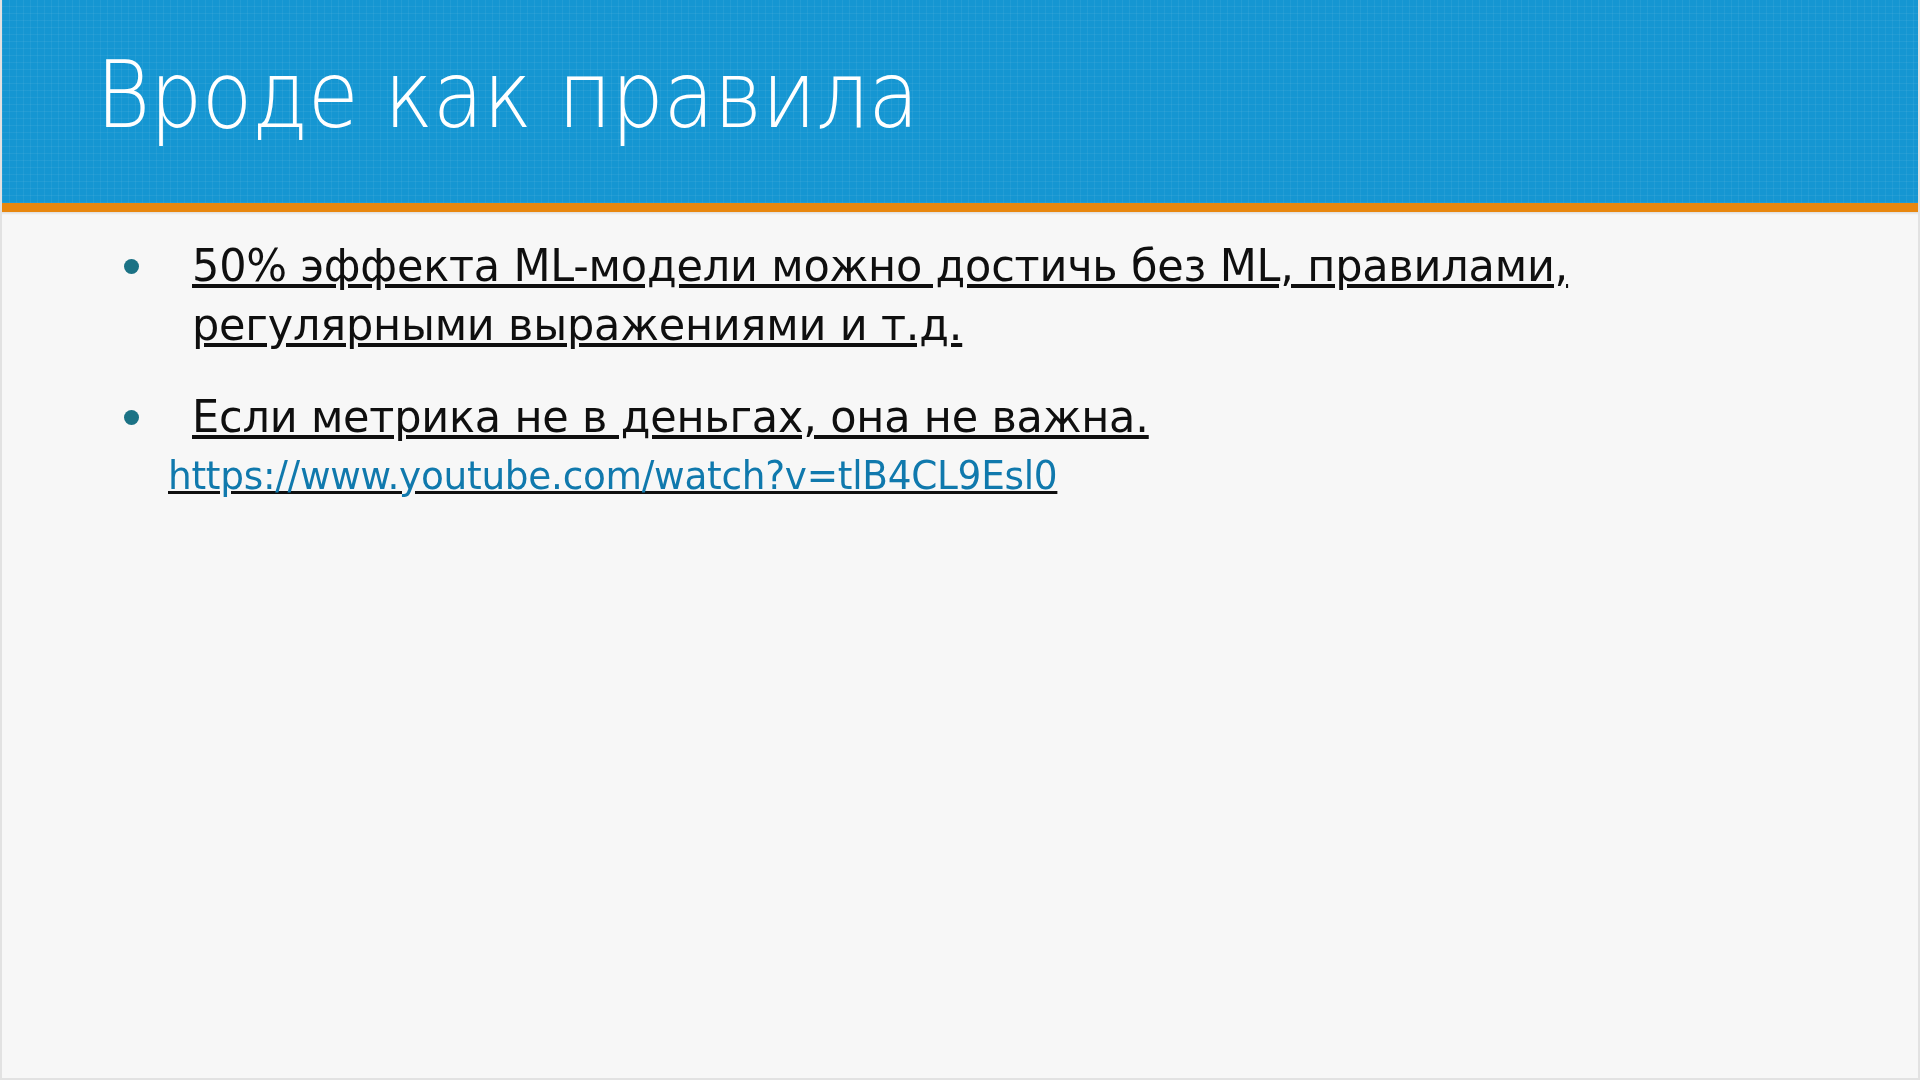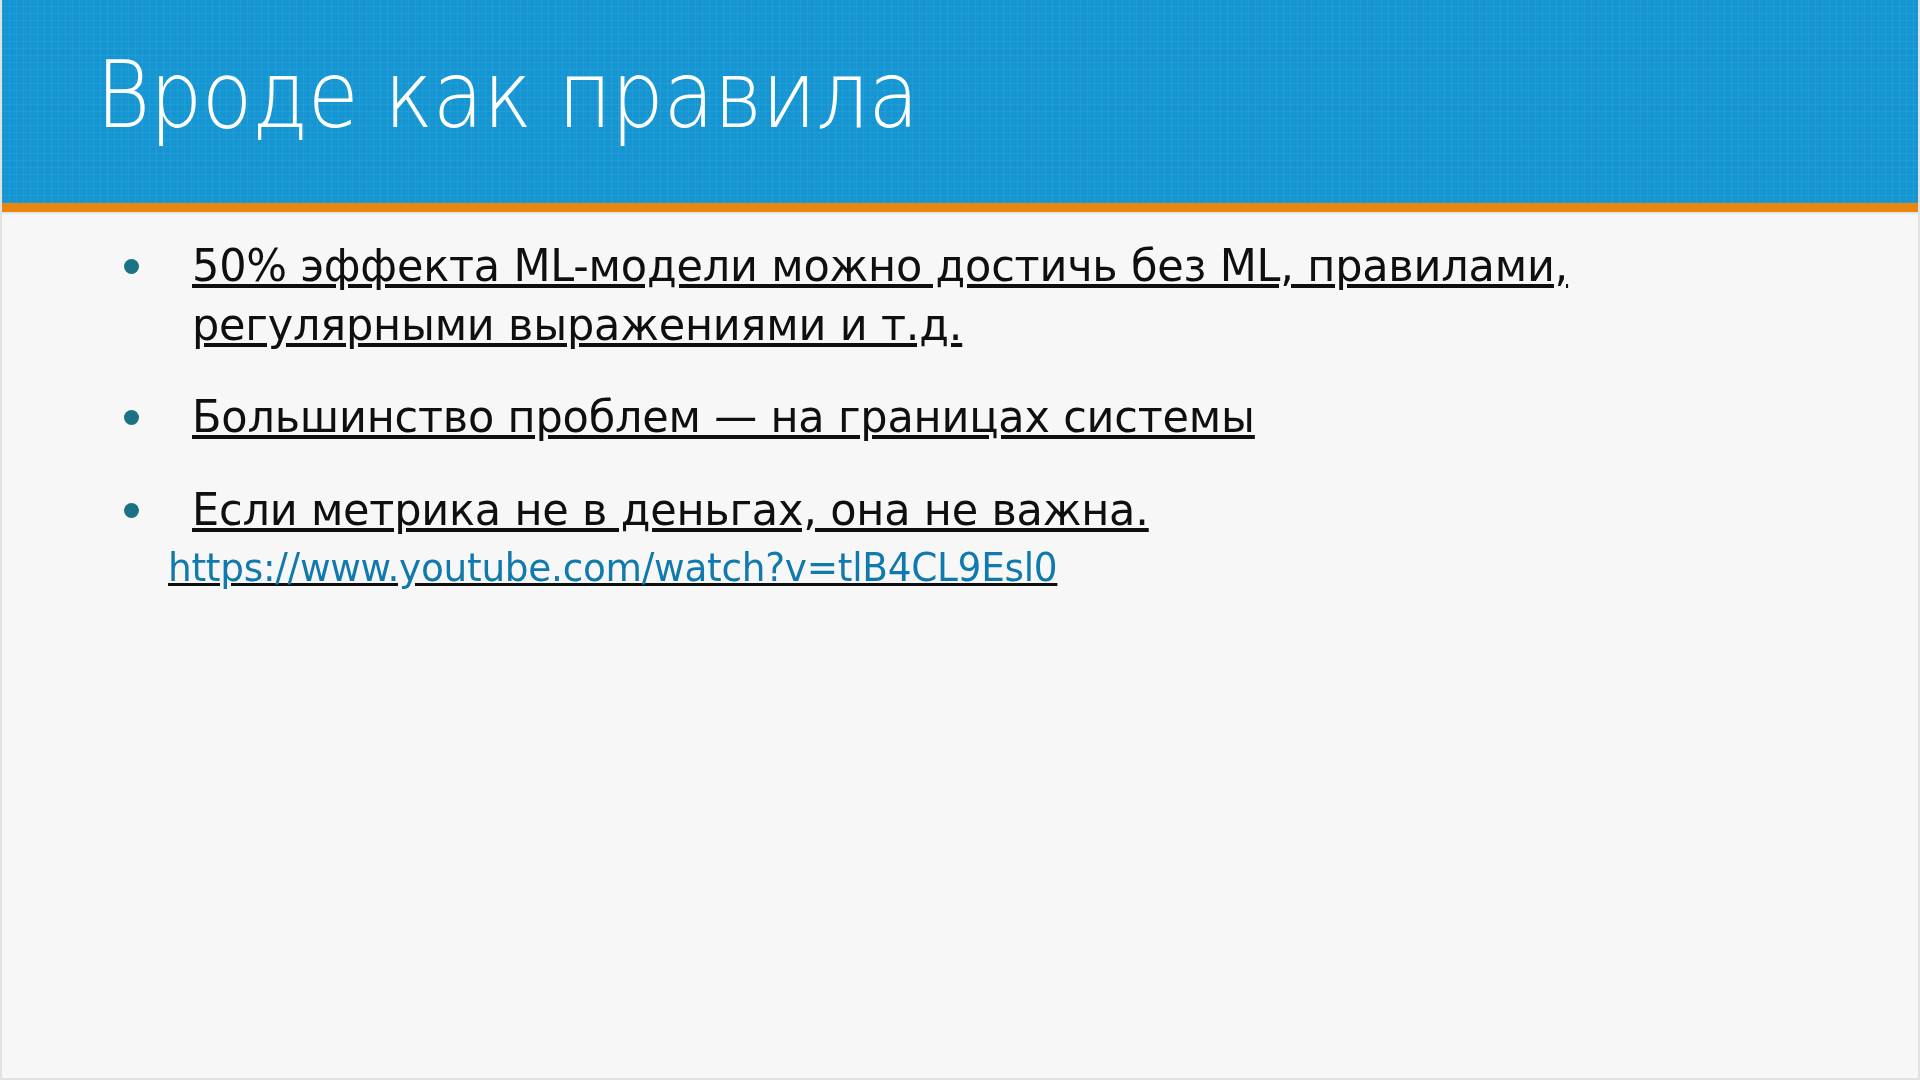--- a/index.html
+++ b/index.html
@@ -151,24 +151,20 @@
   <div class="body-area">
     <ul class="bullet-list">
 
       <li class="bullet-item">
         <span class="dot"></span>
         <span class="bullet-text">50% эффекта ML-модели можно достичь без ML, правилами,
 регулярными выражениями и т.д.</span>
       </li>
 
 
-      <li class="bullet-item">
-        <span class="dot"></span>
-        <span class="bullet-text">Большинство проблем — на границах системы</span>
-      </li>
 
 
       <li class="bullet-item">
         <span class="dot"></span>
         <span class="bullet-text">Если метрика не в деньгах, она не важна.</span>
         <a class="link-line" href="#">https://www.youtube.com/watch?v=tlB4CL9Esl0</a>
       </li>
 
     </ul>
   </div>

